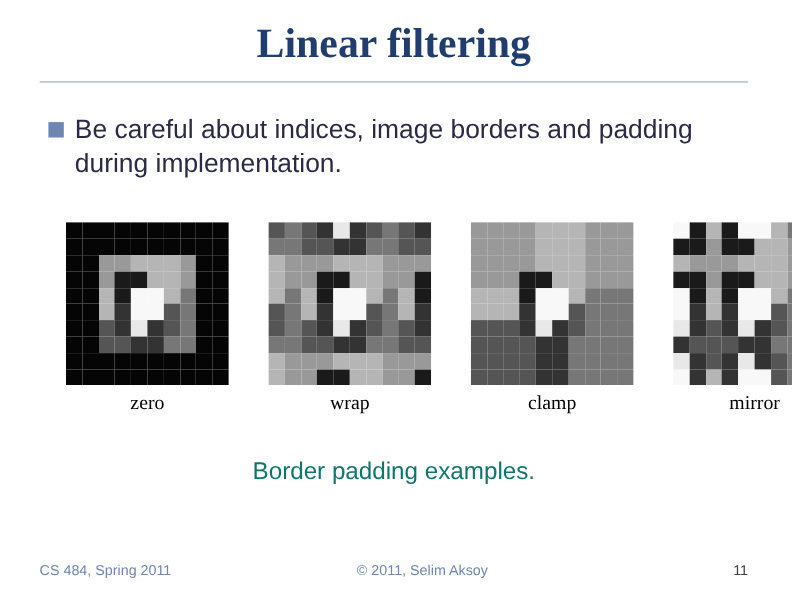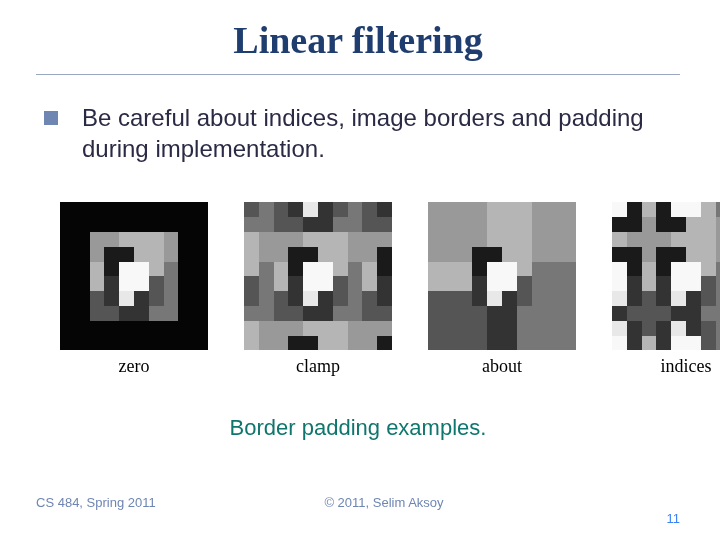--- a/index.html
+++ b/index.html
@@ -1,29 +1,29 @@
 <!DOCTYPE html>
 <html><head>
 <meta charset="utf-8">
 <style>
   * { margin: 0; padding: 0; box-sizing: border-box; }
   html, body { width: 720px; height: 540px; background: #fff; font-family: Verdana, Tahoma, Geneva, sans-serif; color: #222; }
   .slide { width: 716px; height: 540px; position: relative; padding: 18px 36px 0 36px; }
   .title { font-family: "Times New Roman", Times, serif; font-size: 38px; color: #1f3d6e; text-align: center; padding-bottom: 12px; border-bottom: 1px solid #9aa7c0; margin-bottom: 28px; }
-  .bullet-row { display: flex; align-items: flex-start; gap: 24px; padding-left: 8px; }
+  .bullet-row { display: flex; align-items: flex-start; gap: 10px; padding-left: 8px; }
   .bullet-icon { width: 14px; height: 14px; background: #6f86b3; flex-shrink: 0; margin-top: 8px; }
   .bullet-text { font-size: 24px; color: #2a2a45; line-height: 1.28; }
   .figures { display: flex; justify-content: space-between; align-items: flex-start; margin-top: 38px; padding: 0 0px; gap: 12px; }
   .fig { display: flex; flex-direction: column; align-items: center; padding-left: 24px; }
   .thumb { width: 148px; height: 148px; position: relative; overflow: hidden; }
   .caption-sm { font-family: "Times New Roman", Times, serif; font-size: 18px; color: #000; margin-top: 6px; }
   .caption-big { font-family: Verdana, Tahoma, Geneva, sans-serif; font-size: 22px; color: #0f766e; text-align: center; margin-top: 38px; }
   .footer { position: absolute; bottom: 14px; left: 0; right: 0; display: flex; justify-content: space-between; align-items: flex-start; padding: 0 36px; font-size: 13px; color: #6f86b3; }
   .footer .center { position: absolute; left: 50%; transform: translateX(-50%); margin-left: 26px; }
-  .footer .right { color: #3b82f6; margin-top: 16px; }
+  .footer .right { color: #404040; }
   
   .px { position: absolute; inset: 0; display: grid; grid-template-columns: repeat(10,1fr); grid-template-rows: repeat(10,1fr); }
   .px div { background: #888; }
   
   .g0{background:#050505!important}.g1{background:#1a1a1a!important}.g2{background:#333!important}
   .g3{background:#555!important}.g4{background:#777!important}.g5{background:#999!important}
   .g6{background:#b5b5b5!important}.g8{background:#e8e8e8!important}.g9{background:#f8f8f8!important}
 </style>
 </head>
 <body>
@@ -245,21 +245,21 @@
             <div class="g5"></div>
             <div class="g1"></div>
             <div class="g1"></div>
             <div class="g6"></div>
             <div class="g6"></div>
             <div class="g5"></div>
             <div class="g5"></div>
             <div class="g1"></div>
           </div>
       </div>
-      <span class="caption-sm">clamp</span>
+      <span class="caption-sm">wrap</span>
     </div>
 
     <div class="fig">
       <div class="thumb">
         <div class="px" id="px2">
             <div class="g5"></div>
             <div class="g5"></div>
             <div class="g5"></div>
             <div class="g5"></div>
             <div class="g6"></div>
@@ -353,21 +353,21 @@
             <div class="g3"></div>
             <div class="g3"></div>
             <div class="g2"></div>
             <div class="g2"></div>
             <div class="g4"></div>
             <div class="g4"></div>
             <div class="g4"></div>
             <div class="g4"></div>
           </div>
       </div>
-      <span class="caption-sm">about</span>
+      <span class="caption-sm">clamp</span>
     </div>
 
     <div class="fig">
       <div class="thumb">
         <div class="px" id="px3">
             <div class="g9"></div>
             <div class="g1"></div>
             <div class="g6"></div>
             <div class="g1"></div>
             <div class="g9"></div>
@@ -461,21 +461,21 @@
             <div class="g6"></div>
             <div class="g2"></div>
             <div class="g9"></div>
             <div class="g9"></div>
             <div class="g3"></div>
             <div class="g4"></div>
             <div class="g3"></div>
             <div class="g9"></div>
           </div>
       </div>
-      <span class="caption-sm">indices</span>
+      <span class="caption-sm">mirror</span>
     </div>
 
   </div>
 
   <div class="caption-big">Border padding examples.</div>
 
   <div class="footer">
     <span>CS 484, Spring 2011</span>
     <span class="center">© 2011, Selim Aksoy</span>
     <span class="right">11</span>

